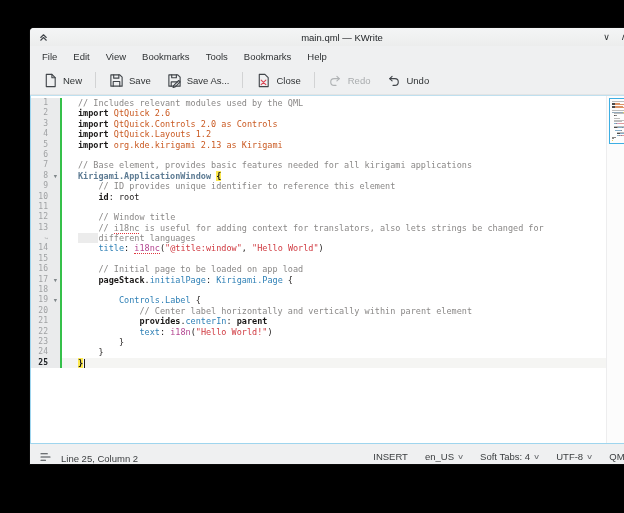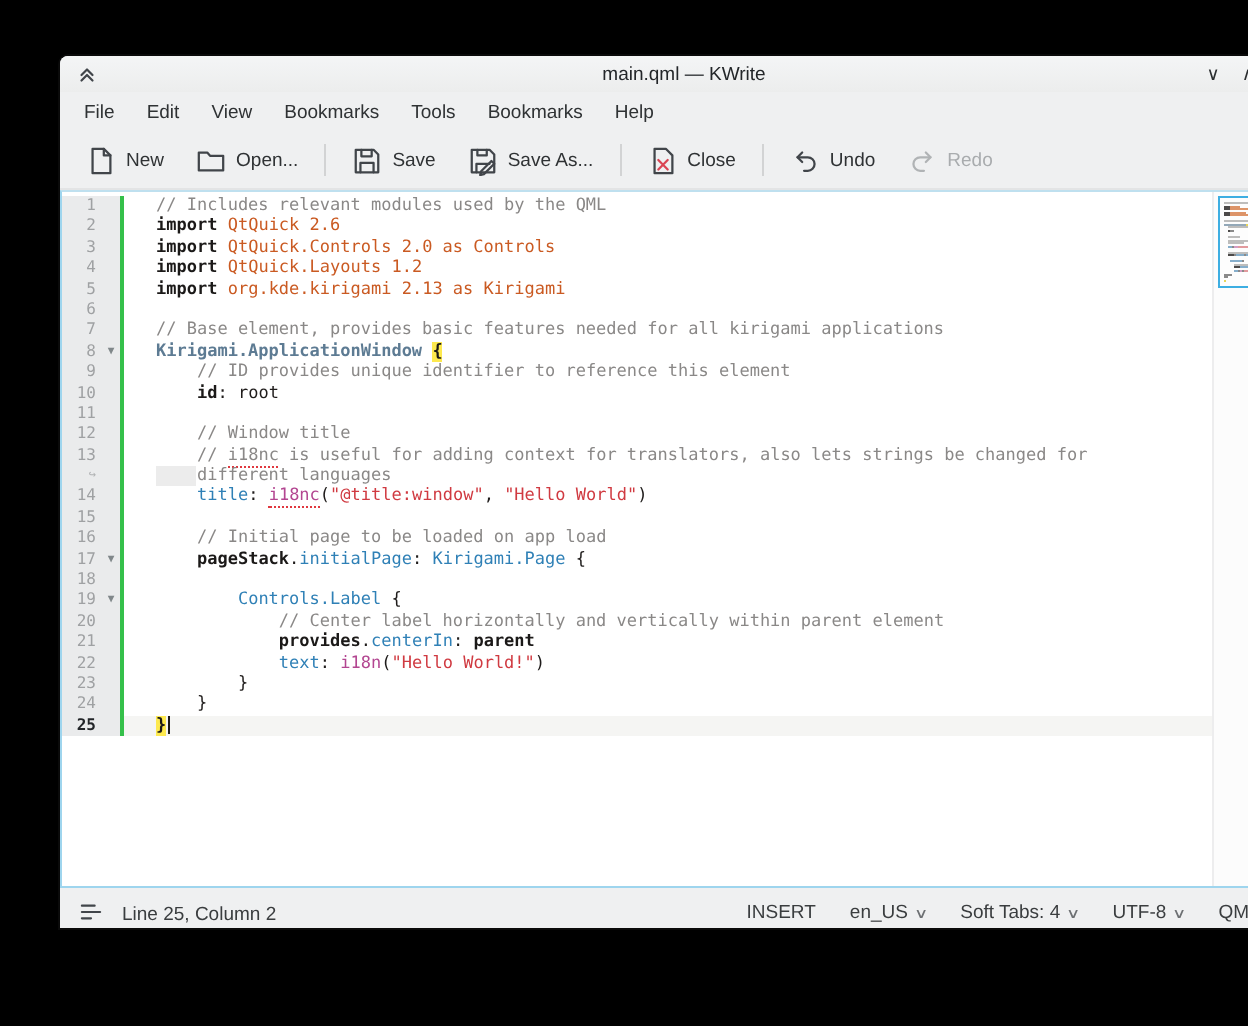--- a/index.html
+++ b/index.html
@@ -97,28 +97,20 @@
   <div class="toolbar" id="toolbar">
       <div class="tool-btn">
         <span>
           <svg width="15" height="15" viewBox="0 0 16 16">
             <path class="icon-stroke" d="M3.5 1.5 h6 l3.5 3.5 v9.5 h-9.5 z"></path>
             <path class="icon-stroke" d="M9.5 1.5 v3.5 h3.5"></path>
           </svg>
         </span>
         <span>New</span>
       </div>
-      <div class="tool-btn">
-        <span>
-          <svg width="15" height="15" viewBox="0 0 16 16">
-            <path class="icon-stroke" d="M1.5 13 v-9.5 h4.5 l1.5 1.7 h7 v7.8 z"></path>
-          </svg>
-        </span>
-        <span>Open...</span>
-      </div>
       <div class="tool-sep"></div>
       <div class="tool-btn">
         <span>
           <svg width="15" height="15" viewBox="0 0 16 16">
             <path class="icon-stroke" d="M2 2 h9.5 l2.5 2.5 v9.5 h-12 z"></path>
             <path class="icon-stroke" d="M5 2 v3.5 h5.5 v-3.5"></path>
             <path class="icon-stroke" d="M4.5 14 v-5 h7 v5"></path>
           </svg>
         </span>
         <span>Save</span>
@@ -138,37 +130,37 @@
       <div class="tool-btn">
         <span>
           <svg width="15" height="15" viewBox="0 0 16 16">
             <path class="icon-stroke" d="M3.5 1.5 h6 l3.5 3.5 v9.5 h-9.5 z"></path>
             <path class="icon-stroke red" d="M5.5 7.5 l5 5 M10.5 7.5 l-5 5"></path>
           </svg>
         </span>
         <span>Close</span>
       </div>
       <div class="tool-sep"></div>
+      <div class="tool-btn disabled">
+        <span>
+          <svg width="15" height="15" viewBox="0 0 16 16">
+            <path class="icon-stroke dis" d="M12 6 h-5.5 a3.6 3.6 0 1 0 0 7.2 h2"></path>
+            <path class="icon-stroke dis" d="M9.5 3.5 L12 6 l-2.5 2.5"></path>
+          </svg>
+        </span>
+        <span>Redo</span>
+      </div>
       <div class="tool-btn">
         <span>
           <svg width="15" height="15" viewBox="0 0 16 16">
             <path class="icon-stroke" d="M4 6 h5.5 a3.6 3.6 0 1 1 0 7.2 h-2"></path>
             <path class="icon-stroke" d="M6.5 3.5 L4 6 l2.5 2.5"></path>
           </svg>
         </span>
         <span>Undo</span>
-      </div>
-      <div class="tool-btn disabled">
-        <span>
-          <svg width="15" height="15" viewBox="0 0 16 16">
-            <path class="icon-stroke dis" d="M12 6 h-5.5 a3.6 3.6 0 1 0 0 7.2 h2"></path>
-            <path class="icon-stroke dis" d="M9.5 3.5 L12 6 l-2.5 2.5"></path>
-          </svg>
-        </span>
-        <span>Redo</span>
       </div>
     </div>
 
   <div class="editor">
     <div class="code-scroll">
       <div class="rows" id="rows">
           <div class="row"><span class="num">1</span><span class="fold"></span><span class="chg on"></span><span class="txt"><span class="cm">// Includes relevant modules used by the QML</span></span></div>
           <div class="row"><span class="num">2</span><span class="fold"></span><span class="chg on"></span><span class="txt"><span class="kw">import</span><span class="pl"> </span><span class="mod">QtQuick 2.6</span></span></div>
           <div class="row"><span class="num">3</span><span class="fold"></span><span class="chg on"></span><span class="txt"><span class="kw">import</span><span class="pl"> </span><span class="mod">QtQuick.Controls 2.0 as Controls</span></span></div>
           <div class="row"><span class="num">4</span><span class="fold"></span><span class="chg on"></span><span class="txt"><span class="kw">import</span><span class="pl"> </span><span class="mod">QtQuick.Layouts 1.2</span></span></div>

